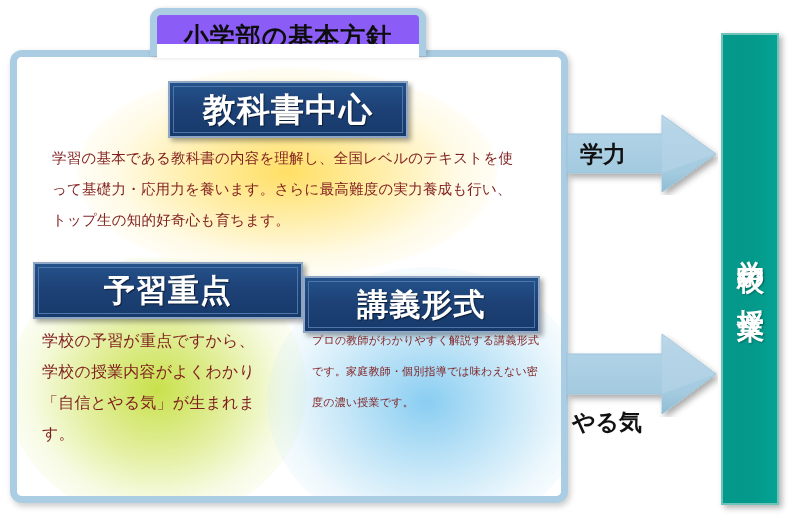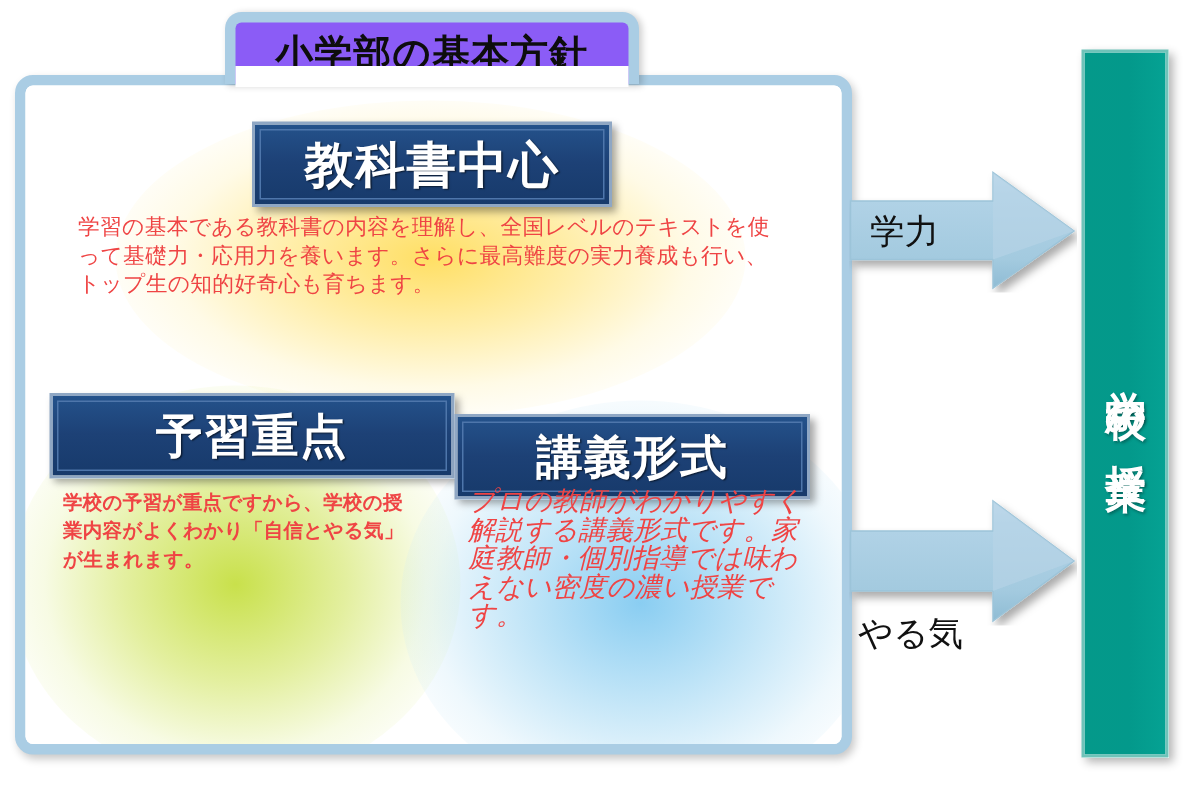--- a/index.html
+++ b/index.html
@@ -103,37 +103,37 @@
   #plaque-main{left:168px;top:81px;width:240px;height:57px;}
   #plaque-main .plaque-text{font-size:33px;}
   #plaque-left{left:33px;top:262px;width:270px;height:57px;align-items:center;}
   #plaque-left .plaque-text{font-size:31px;}
   #plaque-right{left:303px;top:276px;width:237px;height:57px;}
   #plaque-right .plaque-text{font-size:31px;}
 
   
   .body-text{
     position:absolute;z-index:5;
-    color:#ef4444;
+    color:#7f1d1d;
     font-size:14.5px;
-    line-height:19px;
+    line-height:31px;
     letter-spacing:.2px;
   }
   #para-main{left:52px;top:143px;width:472px;}
-  #para-left{left:42px;top:325px;width:228px;font-size:13px;font-weight:bold;}
-  #para-right{left:312px;top:325px;width:228px;font-size:18px;font-style:italic;}
+  #para-left{left:42px;top:325px;width:228px;font-size:16px;}
+  #para-right{left:312px;top:325px;width:228px;font-size:11px;}
 
   
   .arrow{
     position:absolute;z-index:3;
   }
   .arrow svg{display:block;}
   .arrow-label{
     position:absolute;
-    font-size:23px;font-weight:normal;color:#111111;
+    font-size:23px;font-weight:bold;color:#111111;
     white-space:nowrap;line-height:1;
   }
   #arrow-1{left:566px;top:113px;width:152px;height:82px;}
   #arrow-2{left:566px;top:224px;width:152px;height:82px;}
   #arrow-3{left:566px;top:331px;width:152px;height:86px;}
   #arrow-1 .arrow-label{left:14px;top:30px;}
   #arrow-2 .arrow-label{left:14px;top:30px;}
   #arrow-3 .arrow-label{left:6px;top:32px;margin-top:48px;}
 
   

